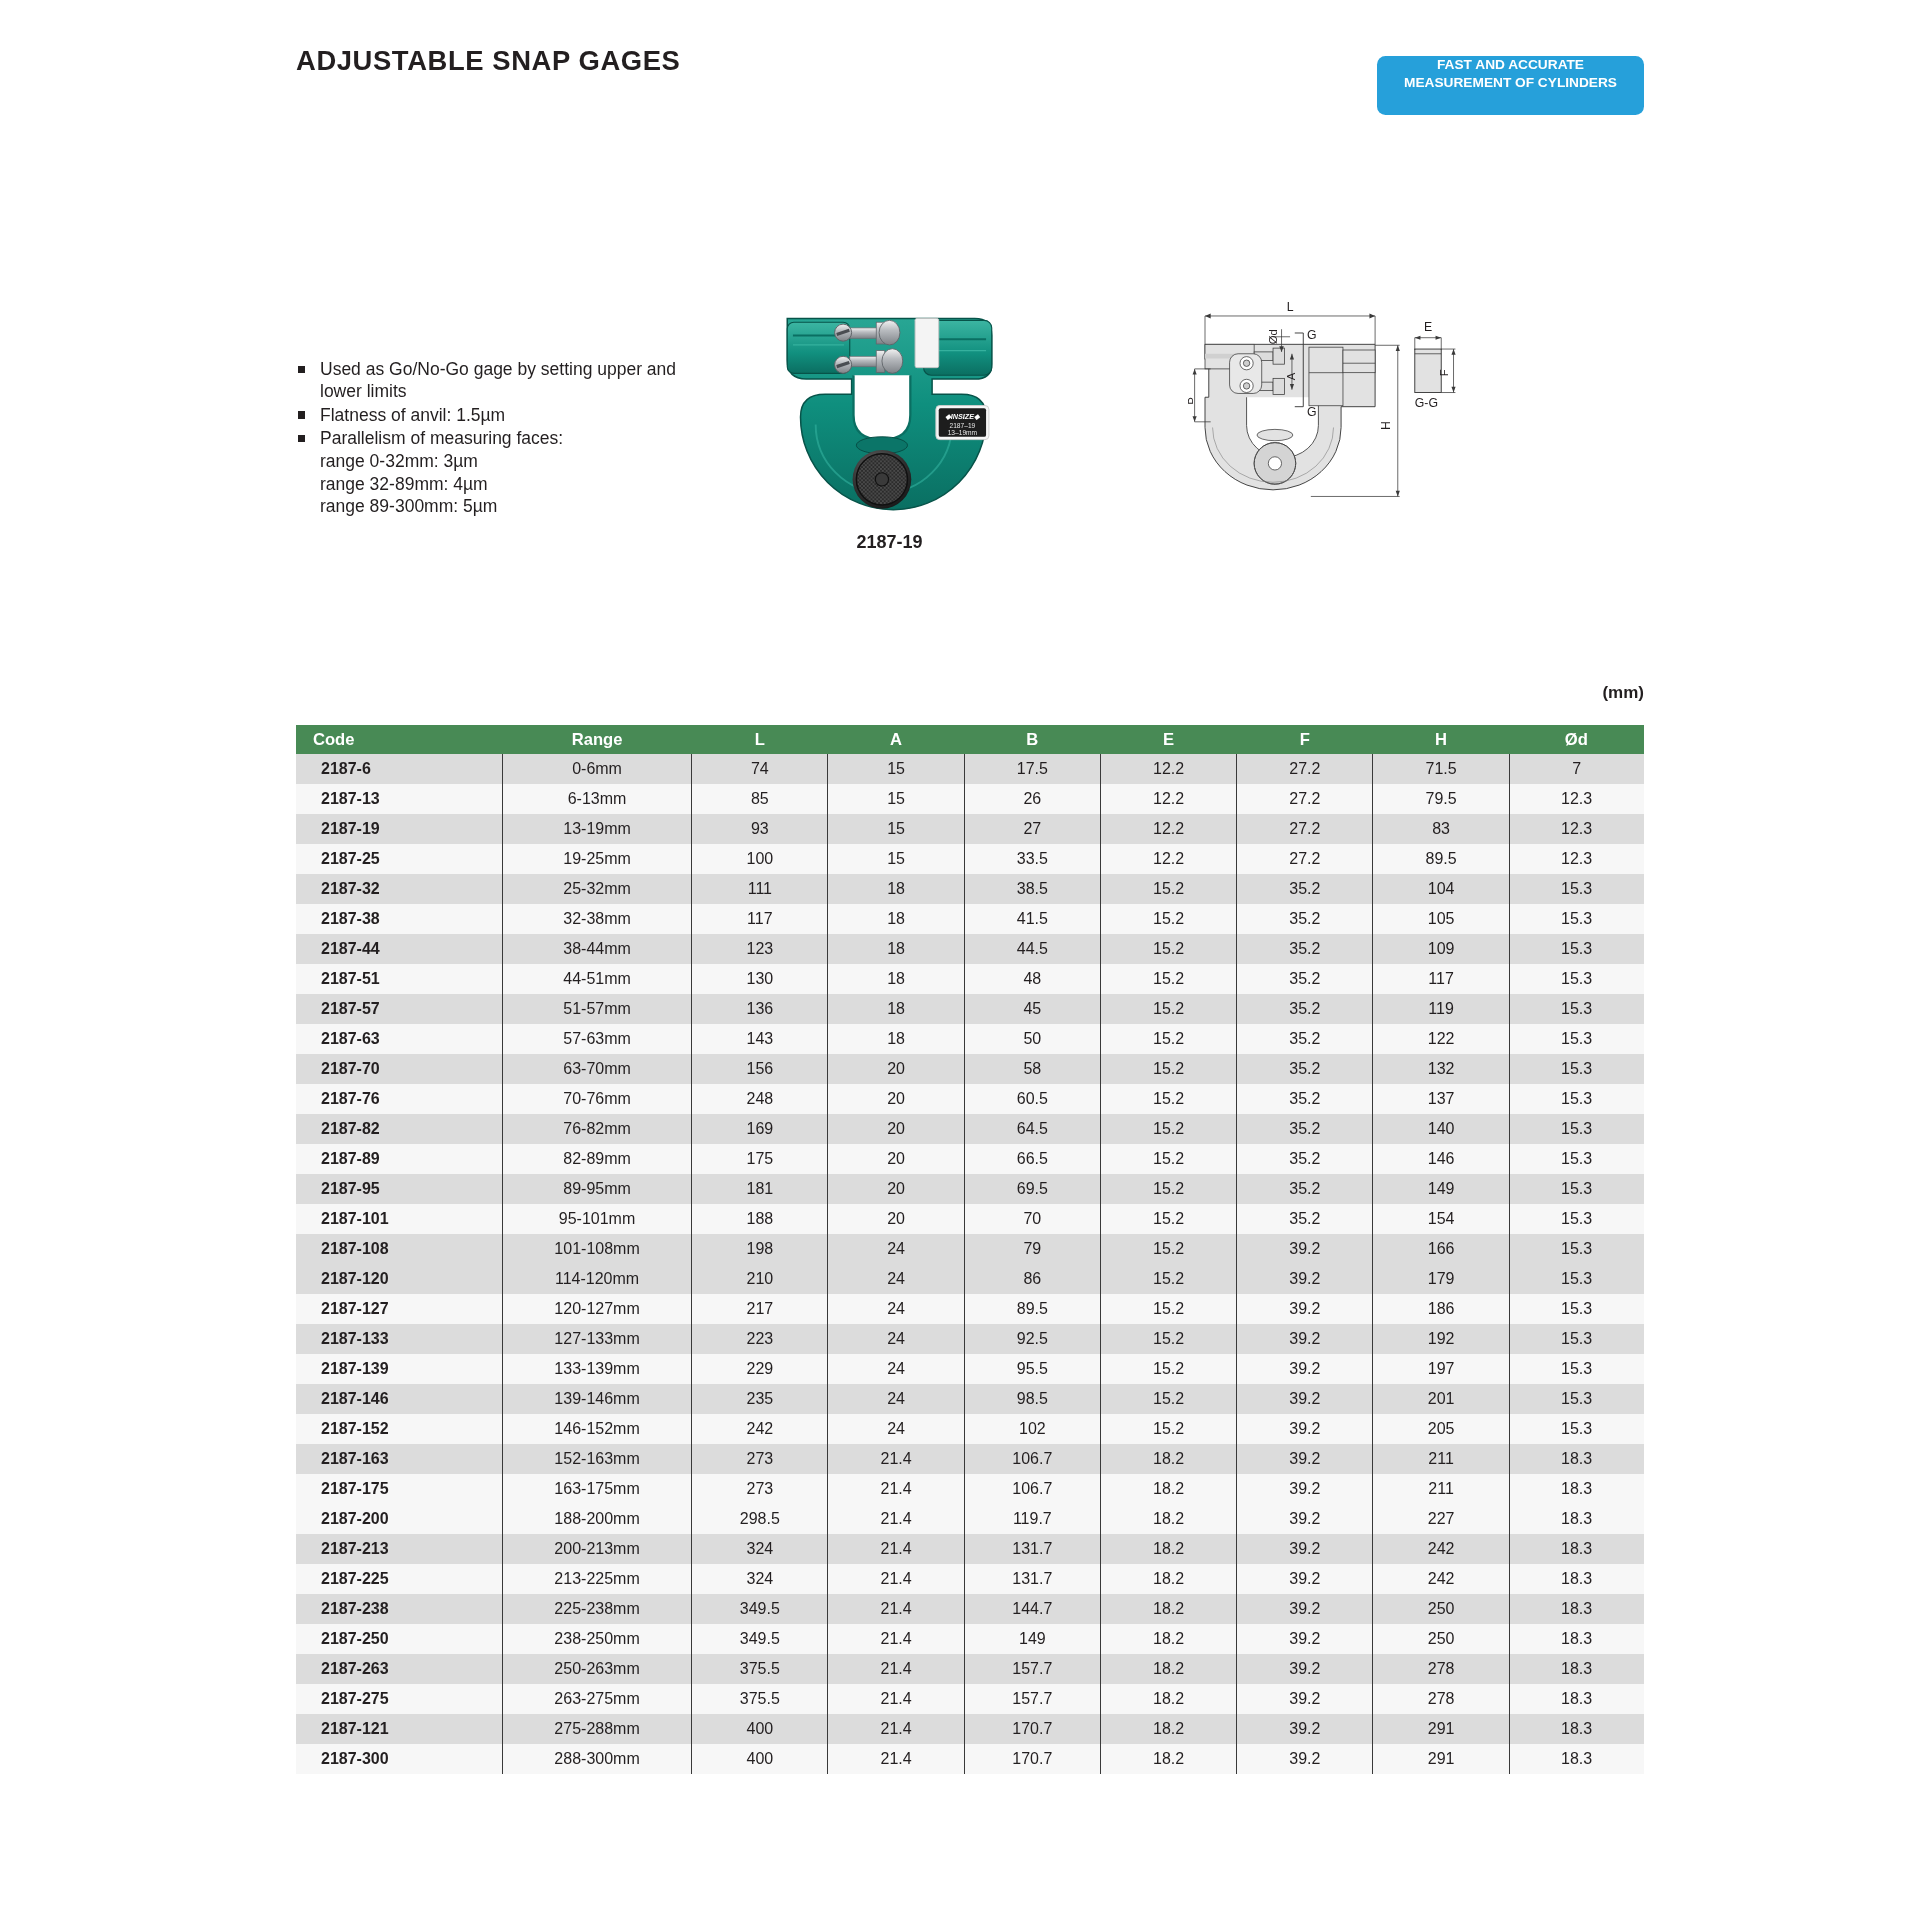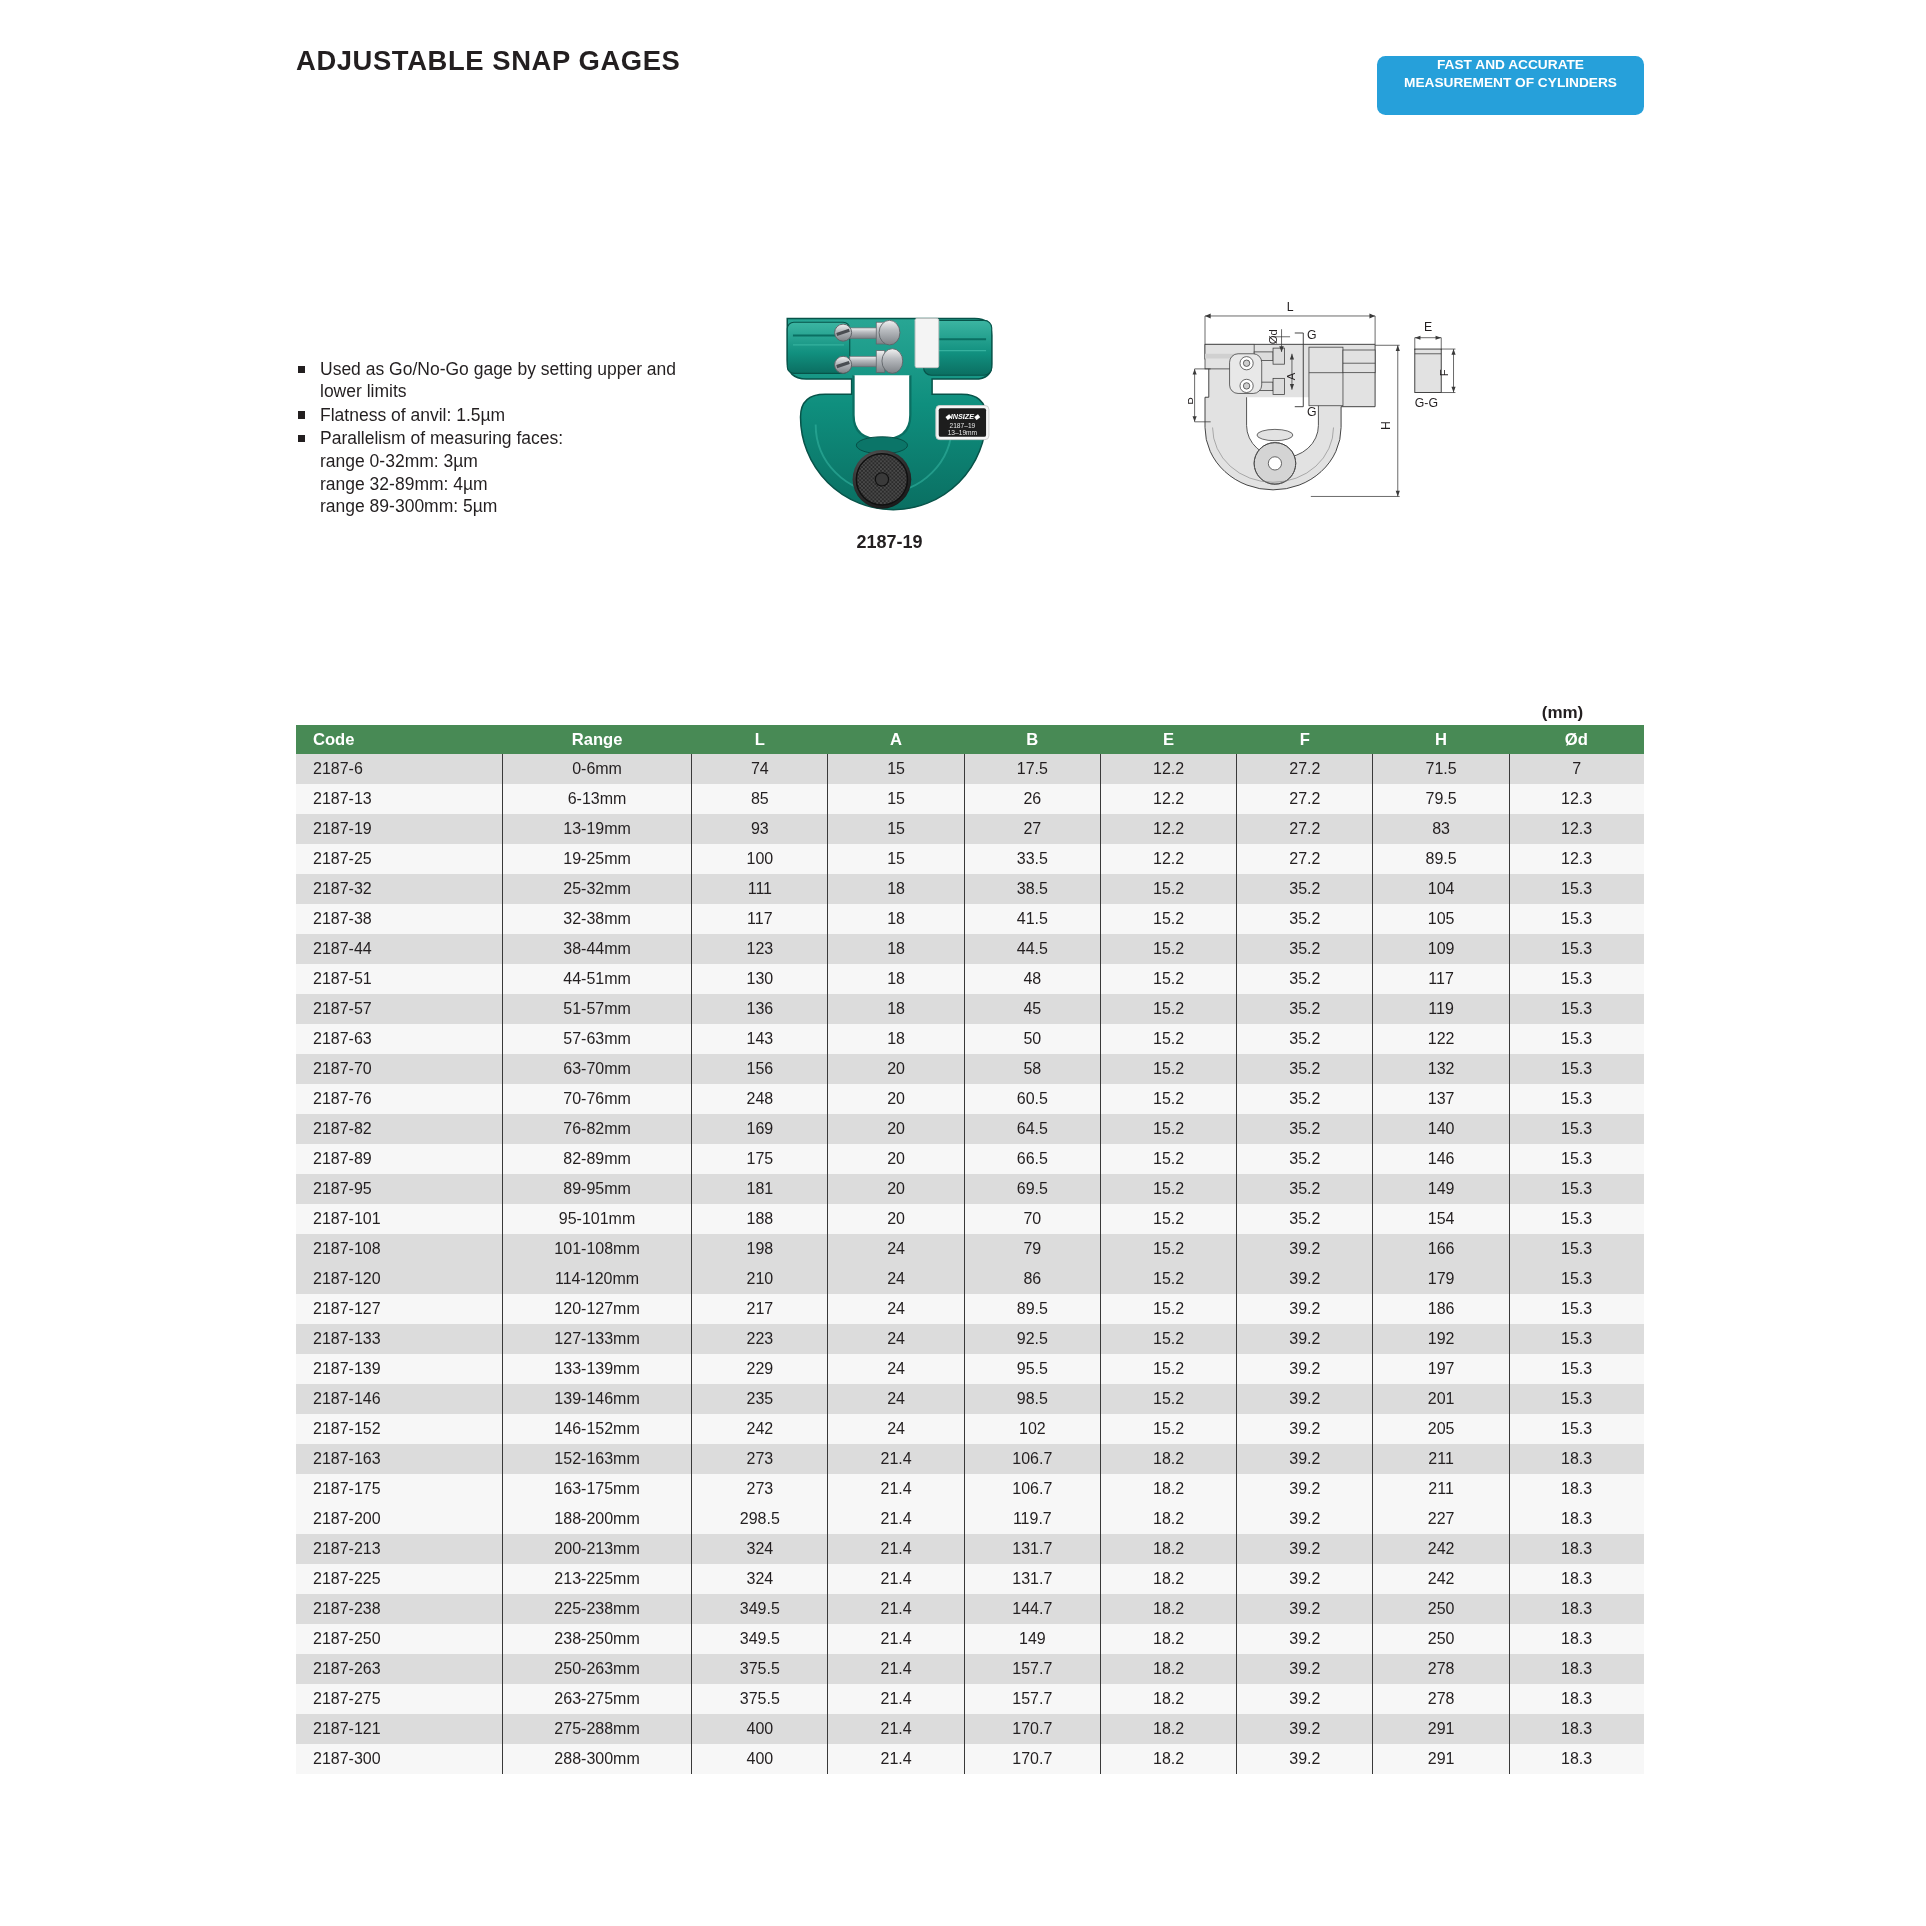--- a/index.html
+++ b/index.html
@@ -99,24 +99,23 @@
     width: 326px;
     height: 213px;
   }
 
   
   #unit-label {
     position: absolute;
     left: 1481px;
     top: 683px;
     width: 163px;
-    text-align: center;
+    text-align: right;
     font-size: 17px;
     font-weight: bold;
-    margin-top: 20px;
   }
   #spec-table-wrap {
     position: absolute;
     left: 296px;
     top: 725px;
     width: 1348px;
   }
   table.spec {
     border-collapse: collapse;
     width: 1348px;
@@ -146,22 +145,22 @@
     height: 30px;
     padding: 0 9.5px;
     text-align: center;
     border-right: 0.9px solid #3a3a3a;
     font-size: 16px;
     color: #231f20;
   }
   table.spec tbody td:last-child { border-right: none; }
   table.spec tbody td.cell-code {
     text-align: left;
-    padding-left: 17px;
-    font-weight: normal;
+    padding-left: 25px;
+    font-weight: bold;
   }
   table.spec tbody tr.odd  td { background: #dcdcdc; }
   table.spec tbody tr.even td { background: #f7f7f7; }
 </style>
 </head>
 <body>
 
 <div id="page-title">ADJUSTABLE SNAP GAGES</div>
 
 <div id="feature-badge">

